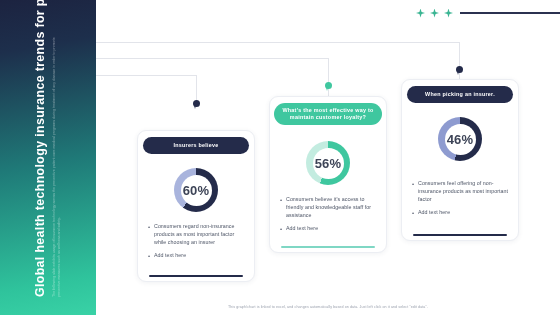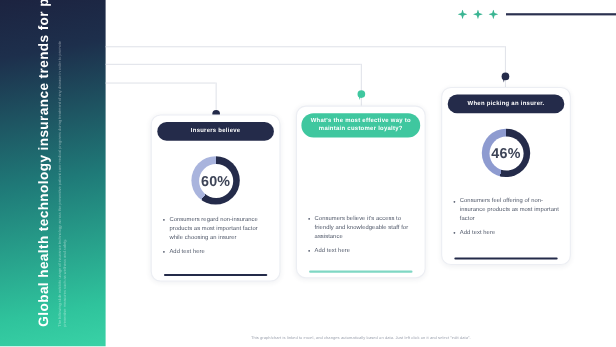--- a/index.html
+++ b/index.html
@@ -120,21 +120,21 @@
   <div class="conn conn-h" style="left:96px;top:58px;width:232px;"></div>
   <div class="conn conn-v" style="left:328px;top:58px;height:46px;"></div>
 
   <div class="conn conn-h" style="left:96px;top:75px;width:100px;"></div>
   <div class="conn conn-v" style="left:196px;top:75px;height:27px;"></div>
 
   <div class="pin" style="left:192.5px;top:100px;background:#242b4a;color:#242b4a;"></div>
   <div class="pin" style="left:324.5px;top:82px;background:#3fc79f;color:#3fc79f;"></div>
   <div class="pin" style="left:455.5px;top:66px;background:#242b4a;color:#242b4a;"></div>
 
-  <div class="card" style="left:137px;top:104px;width:118px;height:152px;">
+  <div class="card" style="left:137px;top:130px;width:118px;height:152px;">
     <div class="card-pill" style="top:6px;width:106px;height:17px;background:#242b4a;">Insurers believe</div>
 
     <div class="donut" style="top:37px;width:44px;height:44px;
          background:conic-gradient(#242b4a 0deg 216deg,#a9b4dd 216deg 360deg);">
       <div class="donut-hole">
         <span class="donut-val">60%</span>
       </div>
     </div>
 
     <div class="bullets" style="left:10px;top:92px;right:8px;">
@@ -147,20 +147,26 @@
         <span class="bullet-txt">Add text here</span>
       </div>
     </div>
 
     <div class="card-bottom-bar" style="bottom:4px;width:94px;background:#242b4a;"></div>
   </div>
 
   <div class="card" style="left:269px;top:96px;width:118px;height:157px;">
     <div class="card-pill" style="top:6px;width:108px;height:22px;background:#3fc79f;">What's the most effective way to maintain customer loyalty?</div>
 
+    <div class="donut" style="top:44px;width:44px;height:44px;
+         background:conic-gradient(#3fc79f 0deg 201.6deg,#c3ece0 201.6deg 360deg);">
+      <div class="donut-hole">
+        <span class="donut-val">56%</span>
+      </div>
+    </div>
 
     <div class="bullets" style="left:10px;top:99px;right:8px;">
       <div class="bullet">
         <span class="bullet-dot">•</span>
         <span class="bullet-txt">Consumers believe it's access to friendly and knowledgeable staff for assistance</span>
       </div>
       <div class="bullet">
         <span class="bullet-dot">•</span>
         <span class="bullet-txt">Add text here</span>
       </div>

